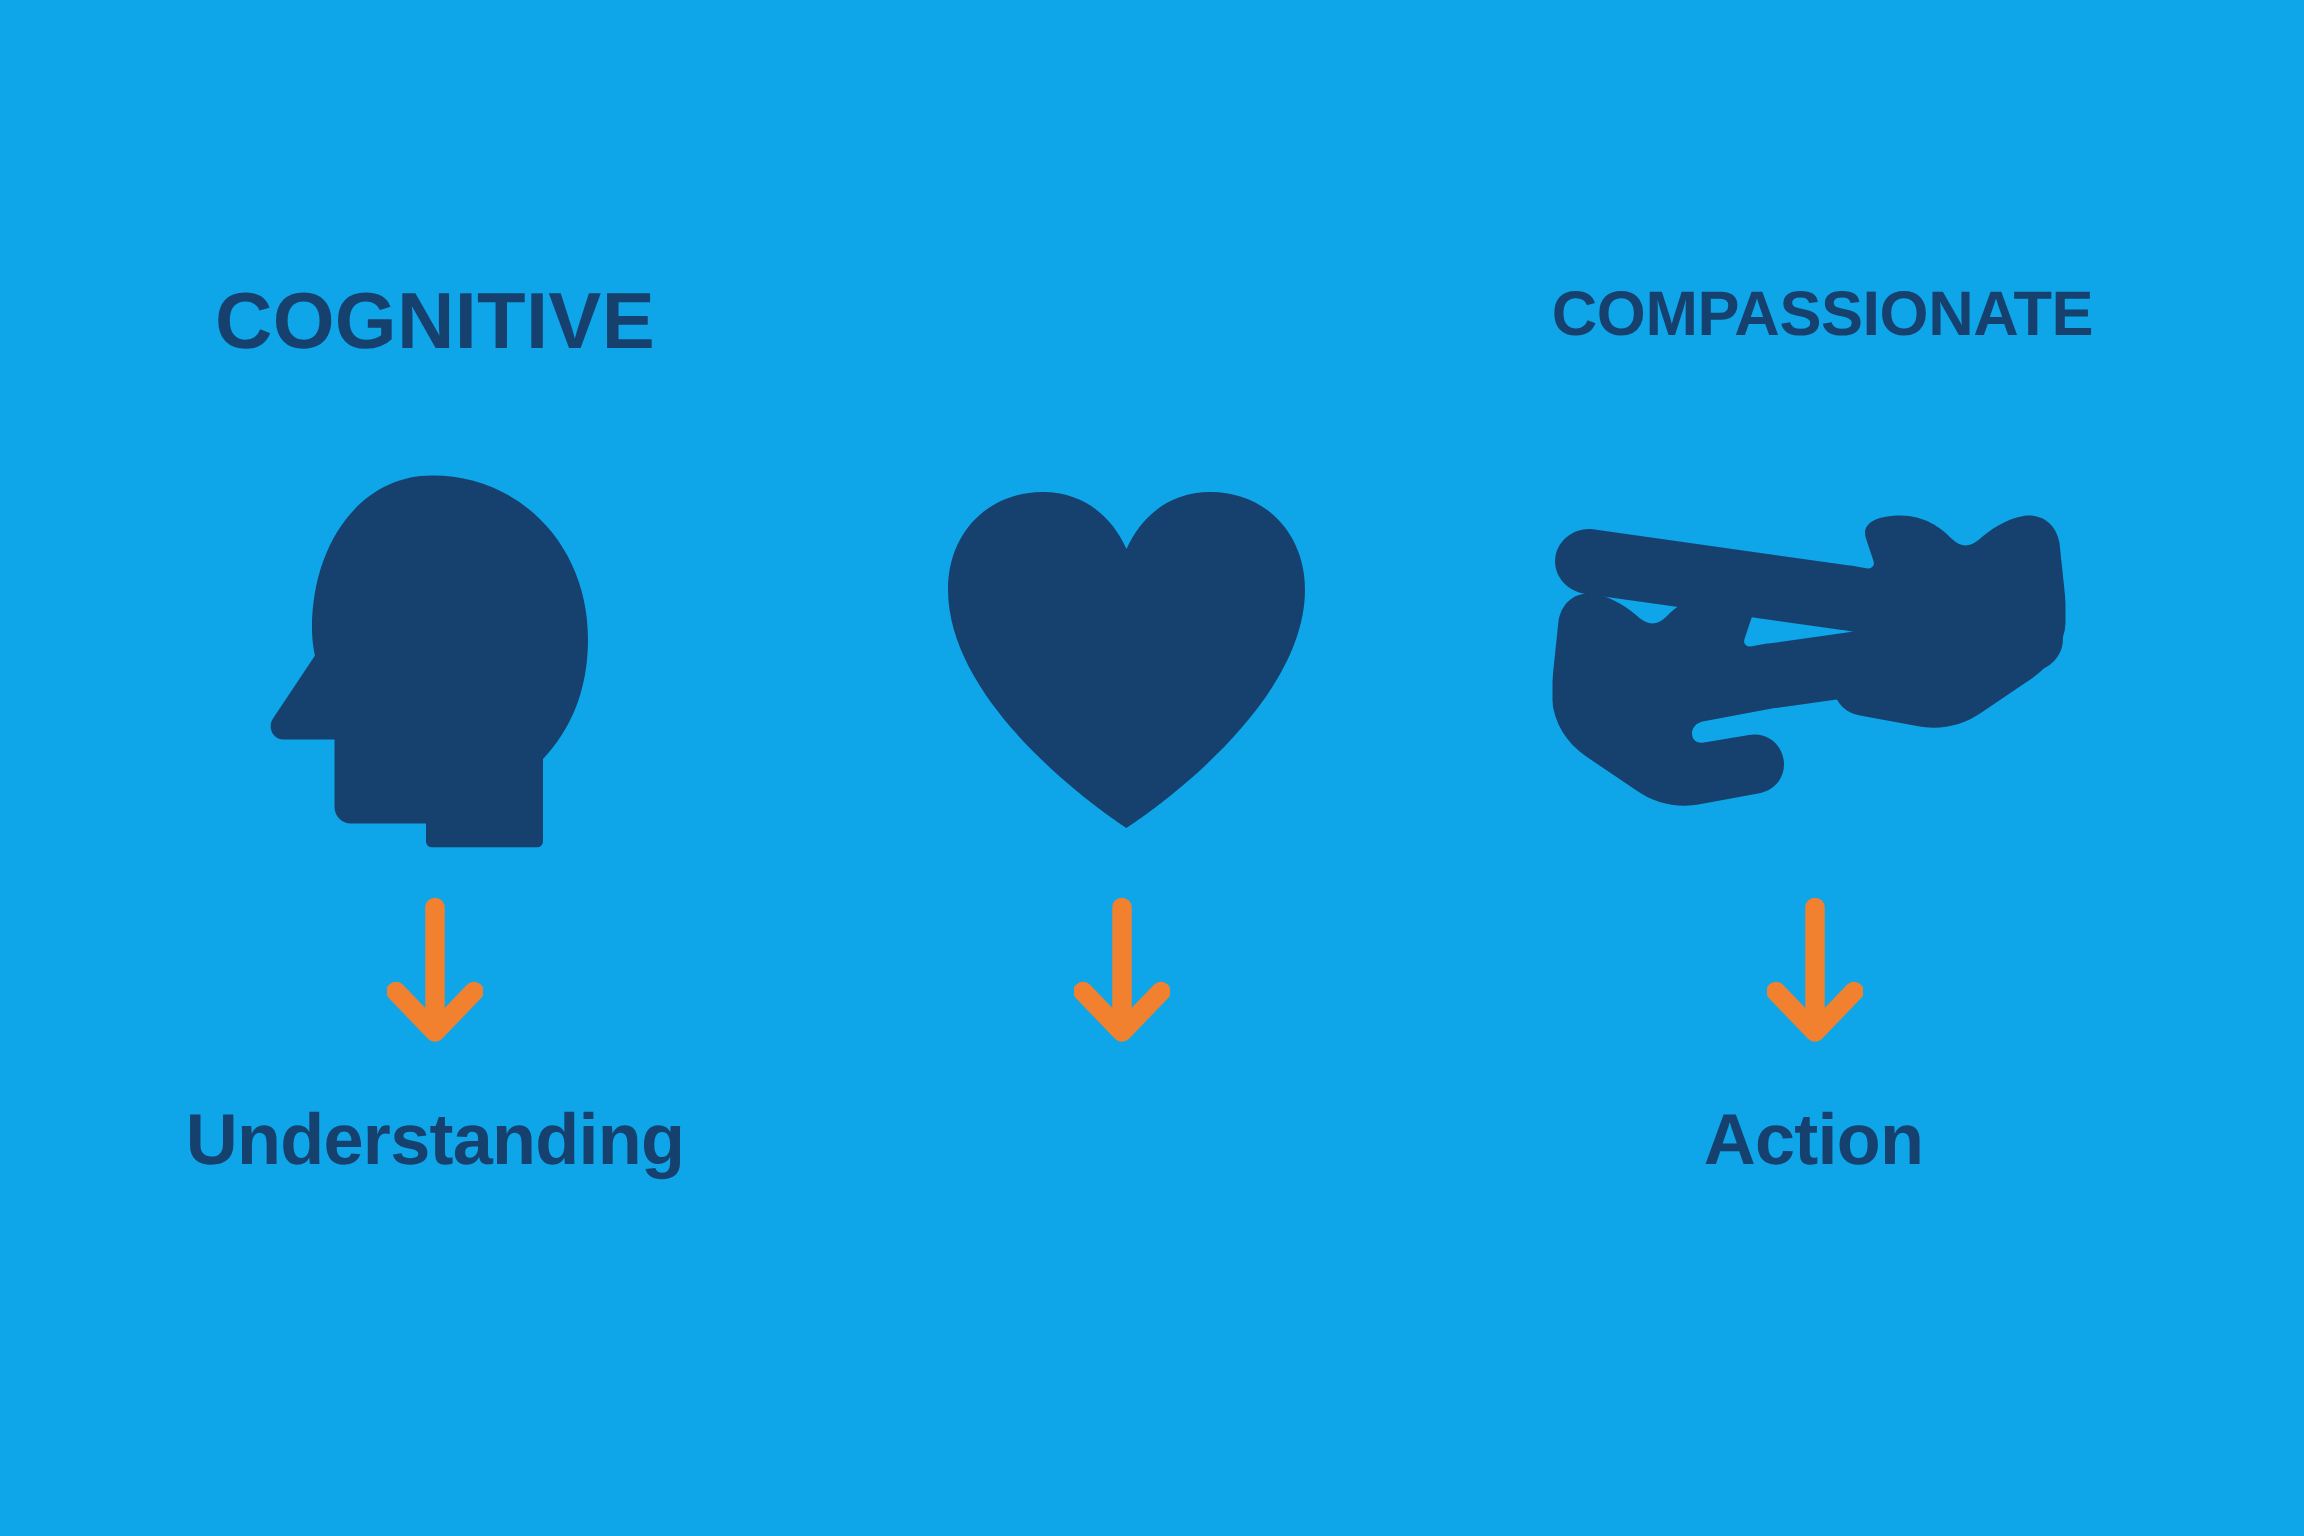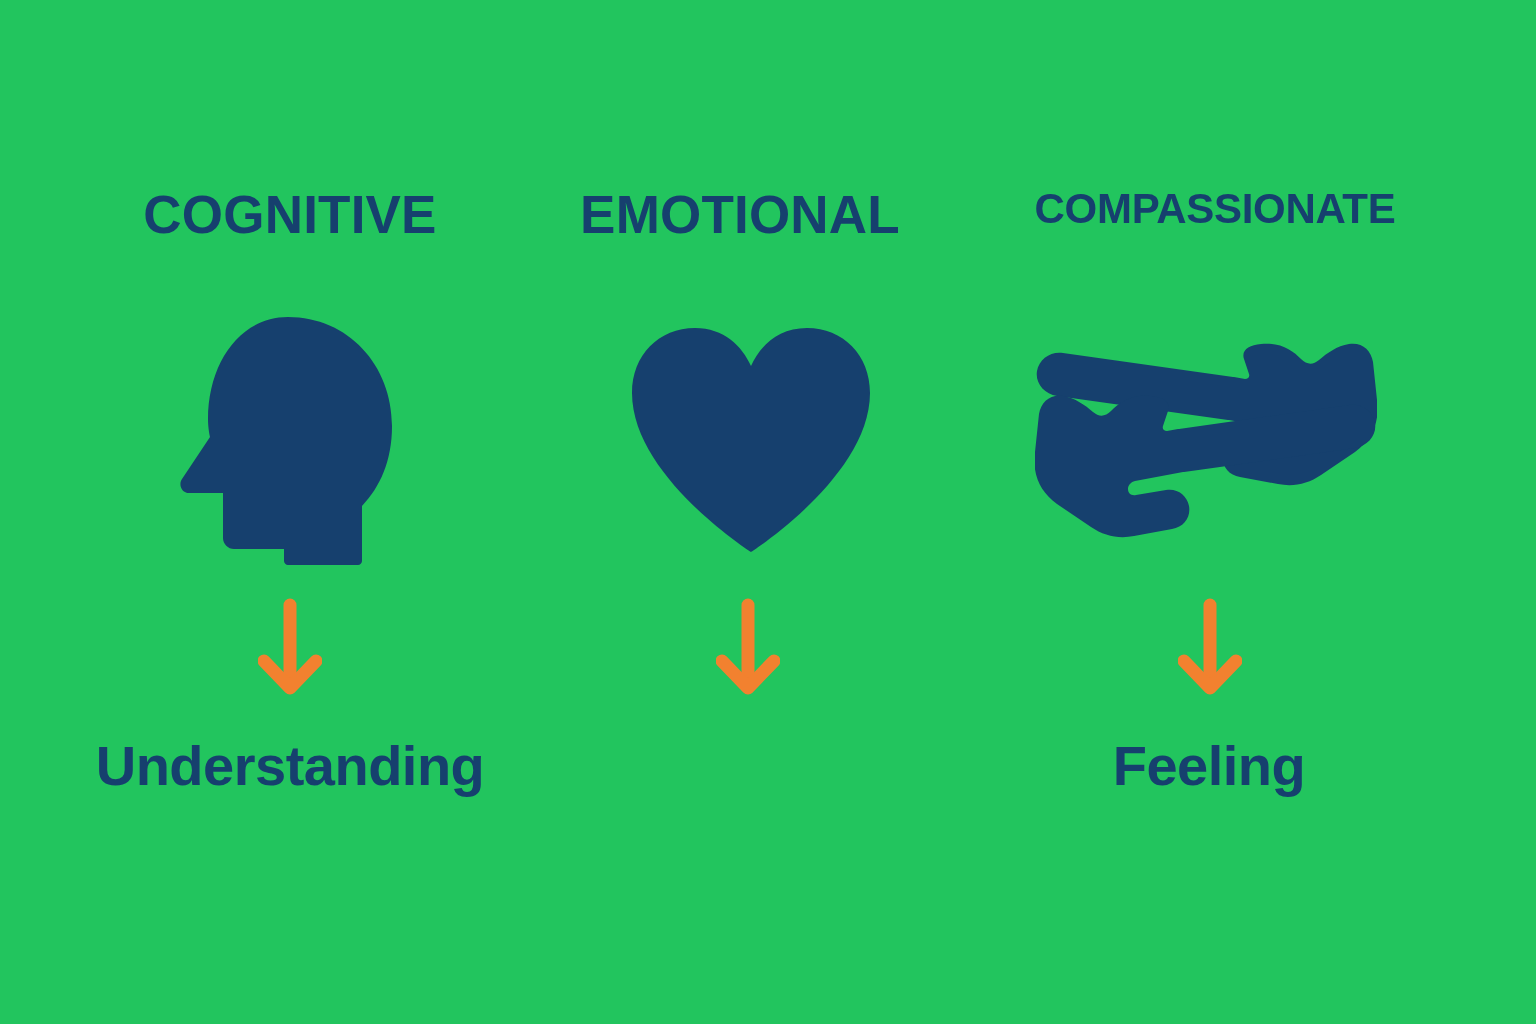--- a/index.html
+++ b/index.html
@@ -12,21 +12,21 @@
     height: 1024px;
     background: #faf9fa;
     font-family: "Liberation Sans", sans-serif;
     overflow: hidden;
   }
 
   .canvas {
     position: relative;
     width: 1536px;
     height: 1024px;
-    background: #22c55e;
+    background: #0ea5e9;
   }
 
   
   .column {
     position: absolute;
     top: 0;
     height: 1024px;
   }
 
   .col-cognitive      { left: 60px;   width: 460px; }
@@ -78,21 +78,21 @@
   .arrow-wrap svg { display: block; }
 
   
   .label {
     position: absolute;
     top: 735px;
     width: 100%;
     text-align: center;
     font-family: "Liberation Sans", sans-serif;
     font-weight: bold;
-    font-size: 56px;
+    font-size: 48px;
     line-height: 1.1;
     letter-spacing: -0.5px;
     color: #16406e;
     white-space: nowrap;
   }
 
   
   .col-cognitive .icon-stage     { transform: translateX(-6px); }
   .col-cognitive .arrow-wrap     { transform: translateX(0px); }
   .col-emotional .icon-stage     { transform: translateX(11px); }
@@ -139,21 +139,20 @@
         <line x1="32" y1="7" x2="32" y2="80" stroke="#f2812f" stroke-width="13" stroke-linecap="round"></line>
         <path d="M 6 63 L 32 90 L 58 63" fill="none" stroke="#f2812f" stroke-width="13" stroke-linecap="round" stroke-linejoin="round"></path>
       </svg>
     </div>
 
     <div class="label">Understanding</div>
   </div>
 
   <div class="column col-emotional">
 
-    <div class="heading">EMOTIONAL</div>
 
     <div class="icon-stage">
       <svg width="238" height="224" viewBox="0 0 238 224" aria-hidden="true">
         <path fill="#16406e" d="
           M 119 224
           C 119 224 0 148 0 65
           C 0 27 27 0 63 0
           C 92 0 110 18 119 38
           C 128 18 146 0 175 0
           C 211 0 238 27 238 65
@@ -238,16 +237,16 @@
       </svg>
     </div>
 
     <div class="arrow-wrap">
       <svg width="64" height="98" viewBox="0 0 64 98" aria-hidden="true">
         <line x1="32" y1="7" x2="32" y2="80" stroke="#f2812f" stroke-width="13" stroke-linecap="round"></line>
         <path d="M 6 63 L 32 90 L 58 63" fill="none" stroke="#f2812f" stroke-width="13" stroke-linecap="round" stroke-linejoin="round"></path>
       </svg>
     </div>
 
-    <div class="label">Feeling</div>
+    <div class="label">Action</div>
   </div>
 
 </div>
 
 </body></html>

